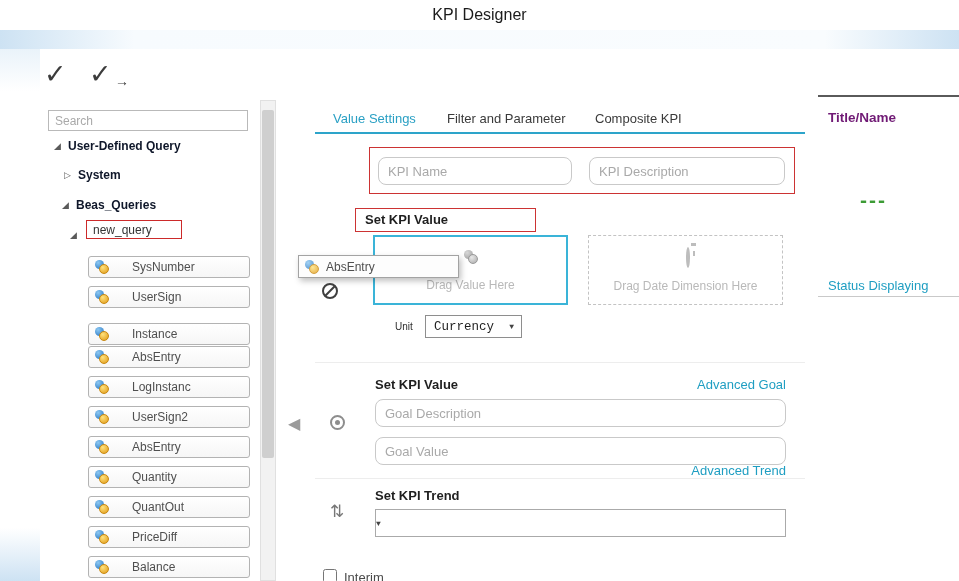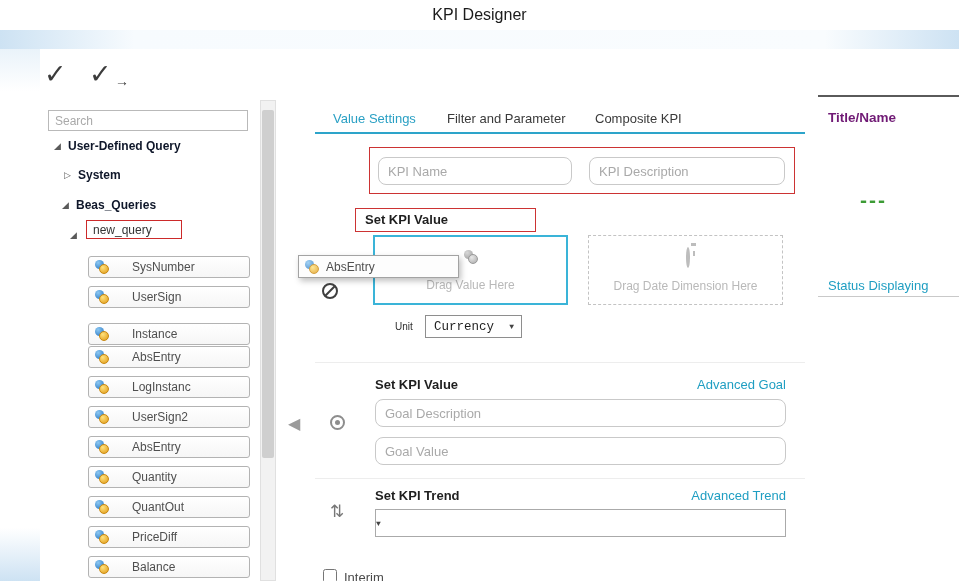--- a/index.html
+++ b/index.html
@@ -101,21 +101,21 @@
   
   .section-heading { position:absolute; font-size:13px; font-weight:bold; color:#1f1f1f; }
   .adv-link { position:absolute; width:126px; text-align:right; font-size:13px; color:#1f9ec2; cursor:pointer; }
   .goal-heading { left:375px; top:377px; }
   .goal-link { left:660px; top:377px; }
   .icon-target { position:absolute; left:330px; top:415px; width:15px; height:15px; border:2px solid #8d8d8d; border-radius:50%; }
   .icon-target::after { content:''; position:absolute; left:3px; top:3px; width:5px; height:5px; border-radius:50%; background:#8d8d8d; }
   .goal-desc { left:375px; top:399px; width:411px; }
   .goal-value { left:375px; top:437px; width:411px; }
   .trend-heading { left:375px; top:488px; }
-  .trend-link { left:660px; top:488px; }
+  .trend-link { left:660px; top:463px; }
   .icon-trend { position:absolute; left:330px; top:501px; font-size:17px; color:#777; }
   .trend-select { left:375px; top:509px; width:411px; height:28px; border-color:#aaa; }
   .trend-select .sel-val { font-size:13px; }
 
   .interim-check { position:absolute; left:323px; top:569px; width:14px; height:14px; cursor:pointer; }
   .interim-label { position:absolute; left:344px; top:570px; font-size:13px; color:#4a4a4a; }
 
   
   .rp-topline { position:absolute; left:818px; top:95px; width:141px; height:2px; background:#5a5a5a; }
   .rp-title { position:absolute; left:828px; top:110px; font-size:13.5px; font-weight:bold; color:#701a75;text-align:center; }

